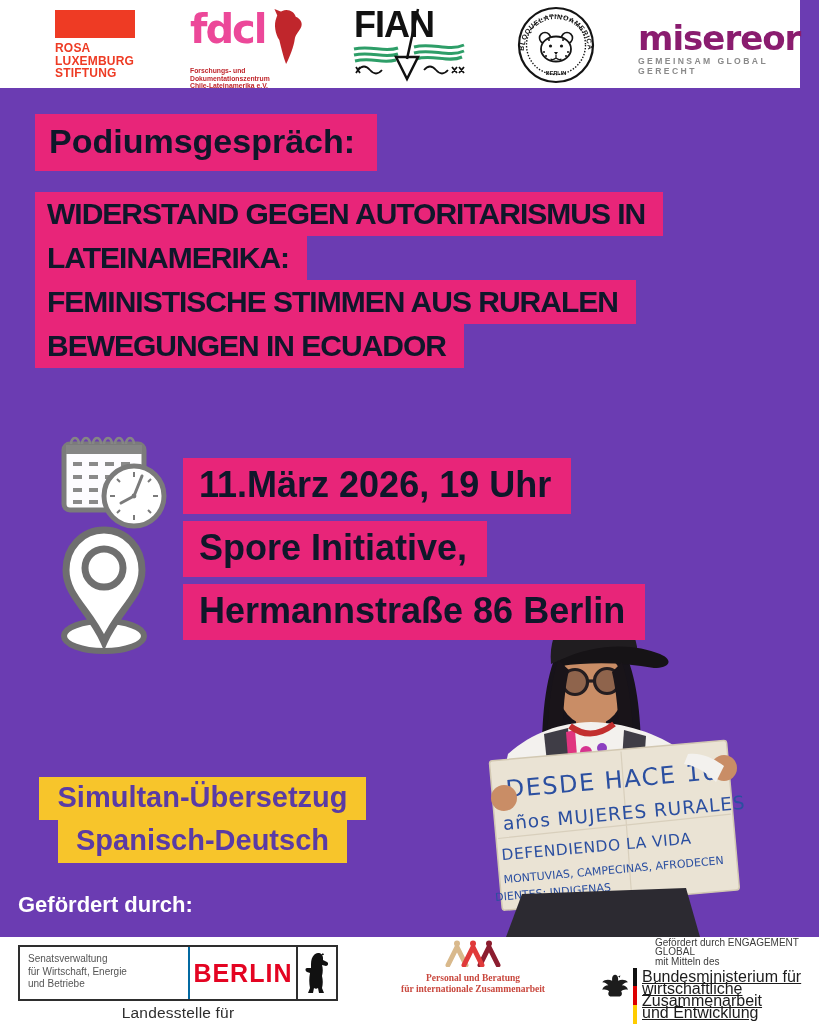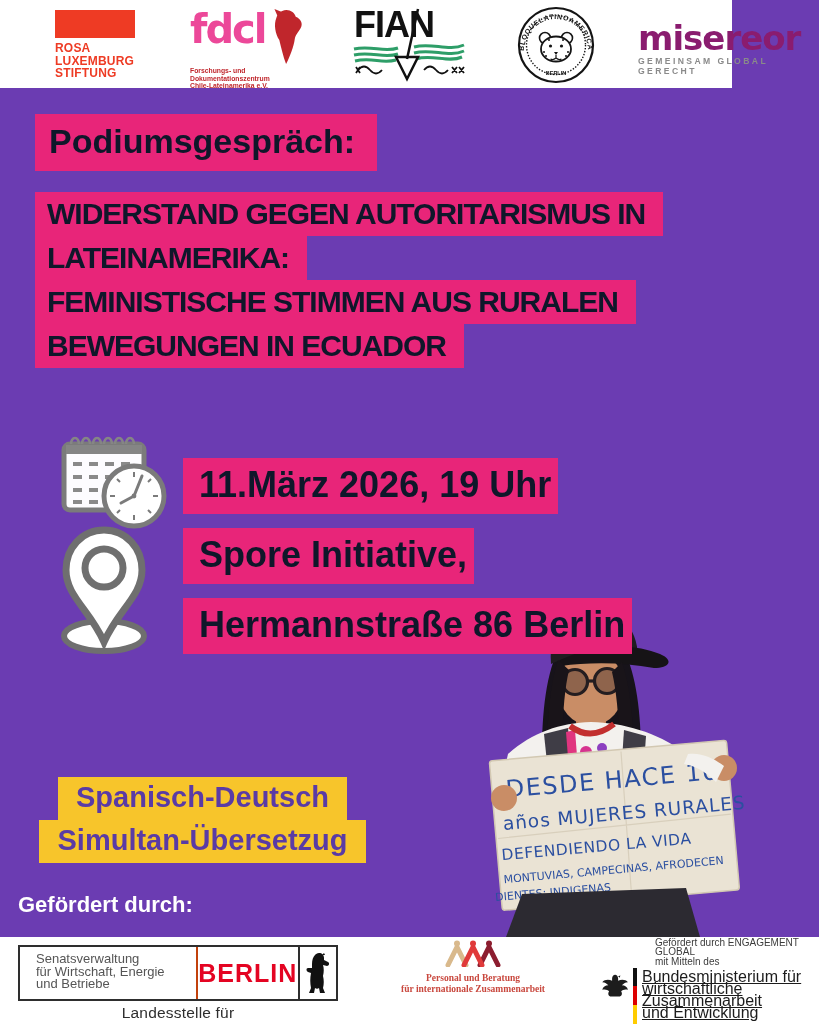--- a/index.html
+++ b/index.html
@@ -2,56 +2,56 @@
 <html style="--purple-bg: #6b3cb2; --pink: #e82579; --yellow: #f7c52b; --yellow-text: #5a3ba5; --rls-red: #ee3b24; --misereor-magenta: #8a1c6f; --berlin-red: #e40422; --agiamondo-red: #e8322d; --fian-green: #2e9e68; --sign-ink: #2b4fa0; --icon-gray: #6f6f6f;"><head>
 <meta charset="utf-8">
 <style>
   html,body{margin:0;padding:0;background:#444;}
   .poster{
     position:relative;width:819px;height:1024px;margin:0 auto;overflow:hidden;
     background:var(--purple-bg,#6b3cb2);
     font-family:"Liberation Sans",sans-serif;
   }
   
-  .top-band{position:absolute;top:0;left:0;width:732px;height:88px;background:#fff;z-index:5;}
+  .top-band{position:absolute;top:0;left:0;width:800px;height:88px;background:#fff;z-index:5;}
   .logo{position:absolute;}
   .logo-rls{left:55px;top:10px;width:110px;}
   .rls-mark{width:80px;height:28px;background:var(--rls-red,#ee3b24);}
   .rls-text{color:var(--rls-red,#ee3b24);font-weight:bold;font-size:12px;line-height:12.5px;margin-top:4px;letter-spacing:.2px;}
   .logo-fdcl{left:190px;top:8px;width:135px;}
   .fdcl-row{display:flex;align-items:flex-start;}
   .fdcl-word{font-family:"DejaVu Sans",sans-serif;font-size:40px;line-height:42px;font-weight:bold;color:#ec4899;letter-spacing:-2px;}
   .fdcl-sub{font-size:6.8px;line-height:7.6px;color:#c0262c;font-weight:bold;margin-top:1px;}
   .logo-fian{left:352px;top:7px;}
   .logo-bloque{left:516px;top:5px;}
   .logo-misereor{left:638px;top:21px;width:175px;}
   .mis-word{font-family:"DejaVu Sans",sans-serif;font-size:34px;line-height:34px;font-weight:bold;color:var(--misereor-magenta,#8a1c6f);letter-spacing:-1px;}
   .mis-tag{font-size:8.6px;letter-spacing:2.4px;color:#8a8a8a;font-weight:bold;margin-top:1px;}
   
   .badge{display:block;width:fit-content;background:var(--pink,#e82579);color:#0f172a;font-weight:bold;}
   .kicker{position:absolute;left:35px;top:114px;font-size:34px;padding:8px 22px 10px 14px;z-index:2;}
   .title-block{position:absolute;left:35px;top:192px;z-index:2;}
   .title-line{font-size:30px;line-height:33px;letter-spacing:-1px;padding:5px 18px 6px 12px;font-stretch:condensed;}
   .when-where{position:absolute;left:183px;top:458px;z-index:2;}
-  .ww-line{font-size:36px;line-height:40px;padding:7px 7px 9px 16px;margin-bottom:14px;}
+  .ww-line{font-size:36px;line-height:40px;padding:7px 20px 9px 16px;margin-bottom:7px;}
   
   .cal-icon{position:absolute;left:58px;top:428px;z-index:2;}
   .pin-icon{position:absolute;left:46px;top:524px;z-index:2;}
   
   .translation{position:absolute;left:30px;top:777px;width:345px;z-index:2;}
   .tr-line{display:block;width:fit-content;margin:0 auto;background:var(--yellow,#f7c52b);color:var(--yellow-text,#5a3ba5);font-weight:bold;font-size:29px;line-height:31px;padding:5px 18px 7px 18px;}
   .funding-label{position:absolute;left:18px;top:884px;color:#fff;font-weight:bold;font-size:22px;z-index:2;margin-top:8px;}
   
   .photo{position:absolute;left:448px;top:602px;z-index:1;}
   .sign-text{font-family:"DejaVu Sans",sans-serif;fill:var(--sign-ink,#2b4fa0);}
   
   .bottom-band{position:absolute;left:0;top:937px;width:819px;height:87px;background:#fff;z-index:5;}
   .senate{position:absolute;left:18px;top:8px;width:320px;}
   .senate-box{display:flex;border:2px solid #2e2e2e;height:52px;background:#fff;}
-  .senate-dep{width:160px;border-right:2px solid #c2410c;padding:6px 16px;font-size:13px;line-height:12.5px;color:#555;}
+  .senate-dep{width:160px;border-right:2px solid #0369a1;padding:6px 8px;font-size:10px;line-height:12.5px;color:#555;}
   .senate-city{width:112px;border-right:2px solid #2e2e2e;display:flex;align-items:center;justify-content:center;font-size:25px;font-weight:bold;color:var(--berlin-red,#e40422);letter-spacing:1px;}
   .senate-bear{width:40px;display:flex;align-items:center;justify-content:center;}
   .senate-caption{font-size:15.5px;color:#2e2e2e;text-align:center;margin-top:3px;letter-spacing:.2px;}
   .agiamondo{position:absolute;left:383px;top:3px;width:180px;text-align:center;}
   .agia-word{font-size:23px;font-weight:bold;color:var(--agiamondo-red,#e8322d);letter-spacing:.5px;margin-top:1px;}
   .agia-tag{font-family:"Liberation Serif",serif;font-size:9.5px;line-height:11px;color:#c9483e;font-weight:bold;margin-top:2px;}
   .bmz{position:absolute;left:600px;top:1px;width:212px;}
   .bmz-fund{font-size:10px;line-height:9.3px;color:#3c3c3c;margin-left:55px;}
   .bmz-row{display:flex;align-items:flex-start;margin-top:2px;}
   .bmz-stripe{width:5px;height:56px;margin:0 5px 0 3px;background:linear-gradient(to bottom,#111 0 33%,#d00 33% 66%,#fc0 66% 100%);}
@@ -249,22 +249,22 @@
     <circle cx="58" cy="44" r="19" fill="#fff" stroke="#6f6f6f" stroke-width="7"></circle>
   </svg>
 
   <div class="when-where">
     <span class="badge ww-line">11.März 2026, 19 Uhr</span>
     <span class="badge ww-line">Spore Initiative,</span>
     <span class="badge ww-line">Hermannstraße 86 Berlin</span>
   </div>
 
   <div class="translation">
+    <span class="tr-line">Simultan-Übersetzug</span>
     <span class="tr-line">Spanisch-Deutsch</span>
-    <span class="tr-line">Simultan-Übersetzug</span>
   </div>
 
   <div class="funding-label">Gefördert durch:</div>
 
   <div class="bottom-band">
 
     <div class="senate">
       <div class="senate-box">
         <div class="senate-dep">
           <div>Senatsverwaltung</div>

